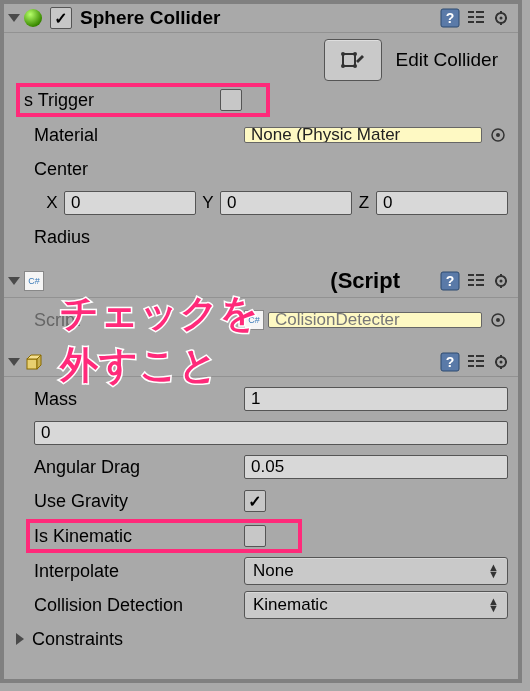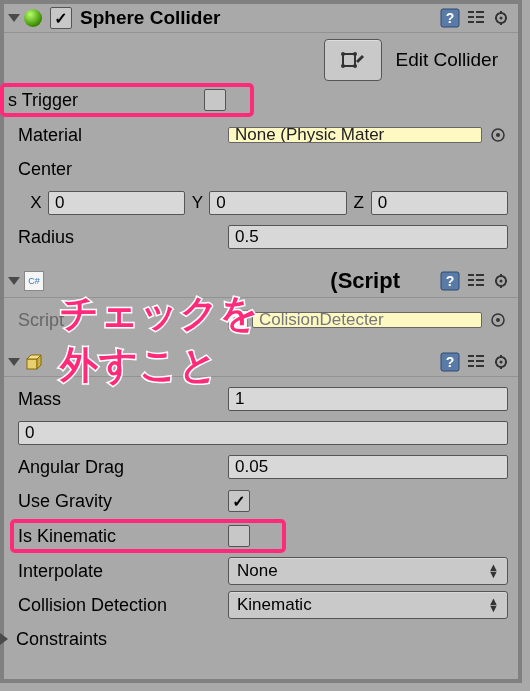--- a/index.html
+++ b/index.html
@@ -10,37 +10,37 @@
 .sphere-ico{width:18px;height:18px;border-radius:50%;background:radial-gradient(circle at 35% 30%,#b6ff6a,#3a8a00 70%,#1a4d00);margin-right:8px;flex-shrink:0}
 .cs-ico{width:18px;height:18px;background:#f5f5f5;border:1px solid #888;font-size:9px;color:#3a7ab8;display:flex;align-items:center;justify-content:center;margin-right:8px;flex-shrink:0}
 .rb-ico{width:18px;height:18px;margin-right:8px;flex-shrink:0;position:relative}
 .rb-ico svg{width:18px;height:18px}
 .checkbox{width:20px;height:20px;background:#c7c7c7;border:1px solid #555;border-radius:2px;display:inline-flex;align-items:center;justify-content:center;flex-shrink:0;cursor:pointer}
 .checkbox.checked::after{content:"✓";font-weight:900;font-size:16px;color:#000}
 .header-title{font-weight:700;font-size:19px;flex:1}
 .header-icons{display:flex;gap:6px;align-items:center}
 .help-ico,.preset-ico,.gear-ico{width:20px;height:20px;cursor:pointer;display:flex;align-items:center;justify-content:center}
 .help-ico svg,.preset-ico svg,.gear-ico svg{width:20px;height:20px}
-.body{padding:4px 10px 10px 14px}
+.body{padding:4px 10px 10px 30px}
 .row{display:flex;align-items:center;min-height:32px;margin:2px 0}
 .label{width:210px;font-size:18px}
 .label.blue{color:#000000}
 .field{flex:1;display:flex;align-items:center}
 .num-input{width:100%;height:24px;background:#d8d8d8;border:1px solid #555;border-radius:2px;padding:1px 6px;font-size:17px;box-sizing:border-box}
 .text-input{width:100%;height:16px;background:#fef9c3;border:1px solid #666;border-radius:2px;padding:1px 6px;font-size:17px;box-sizing:border-box;color:#222}
 .dropdown{width:100%;height:28px;background:#c9c9c9;border:1px solid #555;border-radius:3px;padding:1px 8px;font-size:17px;box-sizing:border-box;display:flex;align-items:center;justify-content:space-between;cursor:pointer;box-shadow:inset 0 1px 0 rgba(255,255,255,.3)}
 .dropdown .arrows{font-size:11px;line-height:7px;color:#333;display:flex;flex-direction:column}
 .edit-btn{width:56px;height:40px;background:#c9c9c9;border:1px solid #555;border-radius:4px;display:flex;align-items:center;justify-content:center;margin-right:14px;cursor:pointer;box-shadow:inset 0 1px 0 rgba(255,255,255,.4)}
 .edit-btn svg{width:26px;height:22px}
 .vec3{display:flex;align-items:center;gap:4px;flex:1}
 .vec3 .axis-lbl{width:16px;text-align:center;font-size:17px}
 .vec3 input{flex:1;min-width:0}
 .target-btn{width:20px;height:20px;margin-left:6px;cursor:pointer;display:flex;align-items:center;justify-content:center}
 .target-btn svg{width:16px;height:16px}
-.hl-box{border:4px solid #ff2a7a;border-radius:5px;padding:2px 4px;display:flex;align-items:center}
+.hl-box{border:4px solid #ff2a7a;border-radius:0;padding:2px 4px;display:flex;align-items:center}
 .annot{position:absolute;font-weight:900;font-size:38px;color:#ff2a7a;-webkit-text-stroke:3px #fff;paint-order:stroke fill;pointer-events:none;white-space:nowrap;letter-spacing:1px}
 .wrap{position:relative}
 </style>
 </head>
 <body>
 <div class="wrap">
 
 <div class="inspector">
 
   <div class="comp-header">
@@ -114,23 +114,20 @@
         <span class="axis-lbl">X</span>
         <input class="num-input" value="0" style="">
         <span class="axis-lbl">Y</span>
         <input class="num-input" value="0" style="">
         <span class="axis-lbl">Z</span>
         <input class="num-input" value="0" style="">
       </div>
     </div>
     <div class="row">
       <span class="label">Radius</span>
-      <span class="field">
-            <input class="num-input" value="0.5" style="">
-          </span>
     </div>
   </div>
 
   <div class="comp-header">
     <span class="foldout"></span>
     <span class="cs-ico">C#</span>
     <span class="header-title" style="visibility:hidden">x</span>
     <span style="font-weight:700;font-size:22px;margin-right:40px">(Script</span>
     <span class="header-icons">
       <span class="help-ico">

